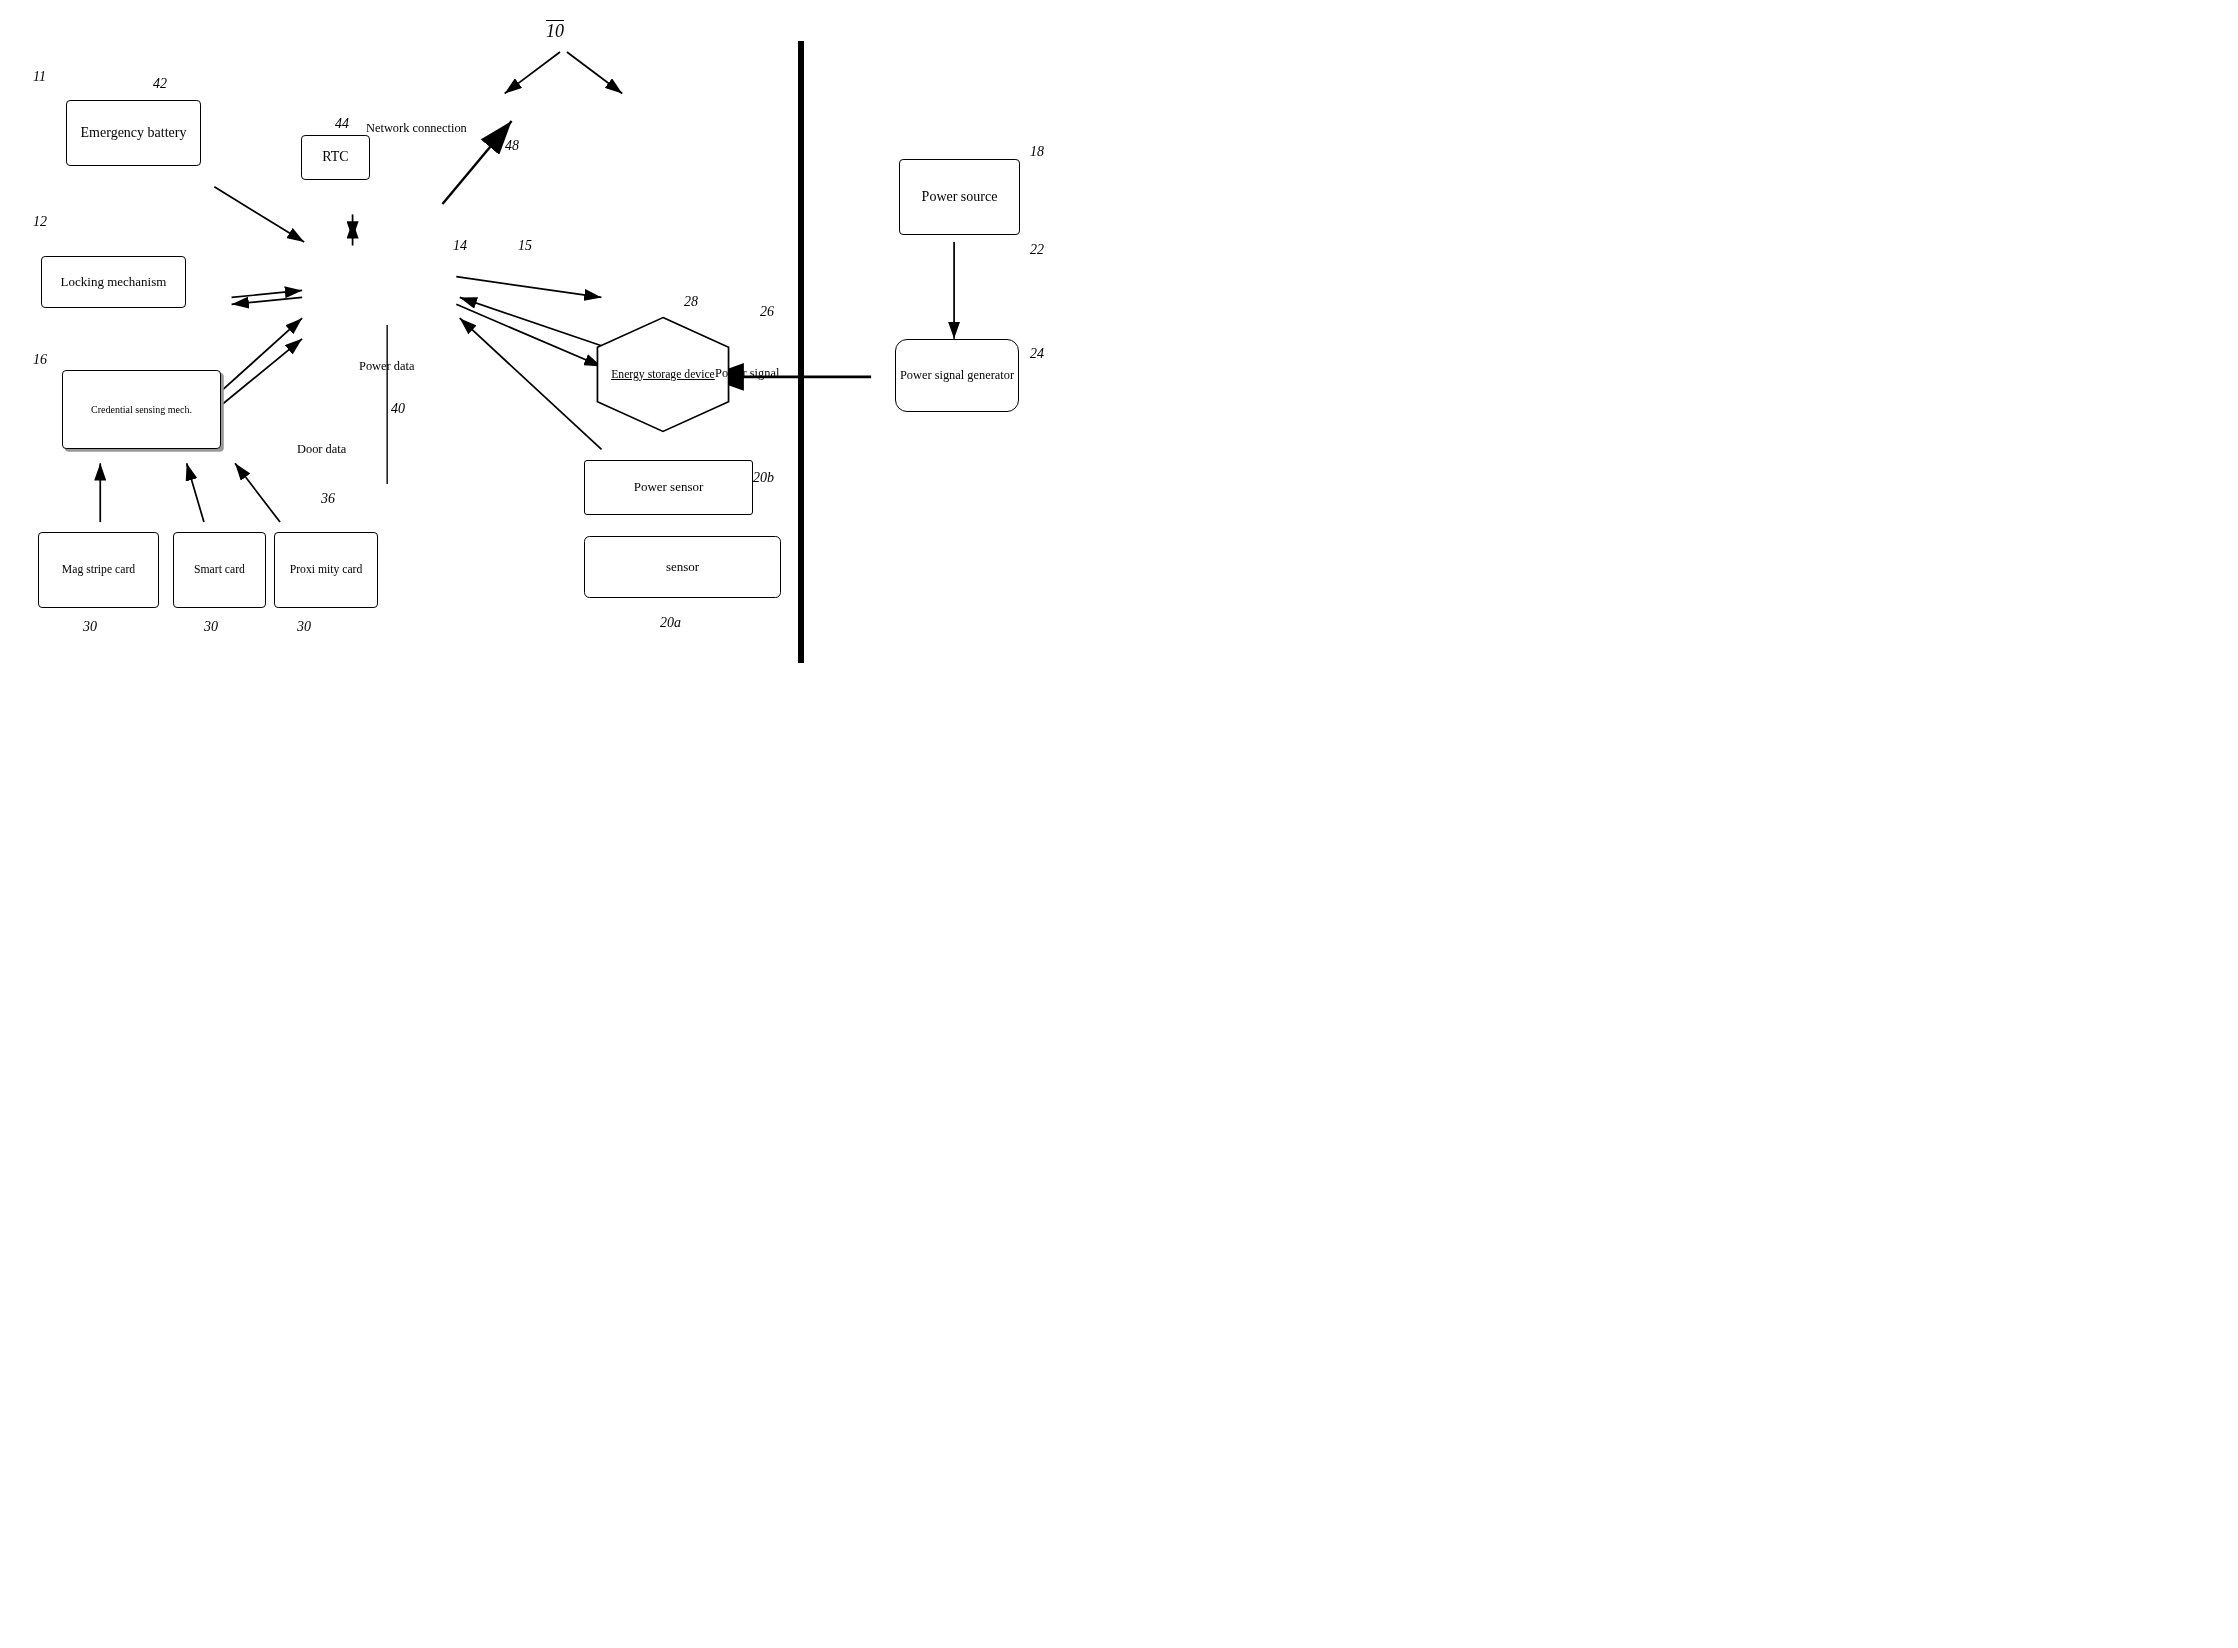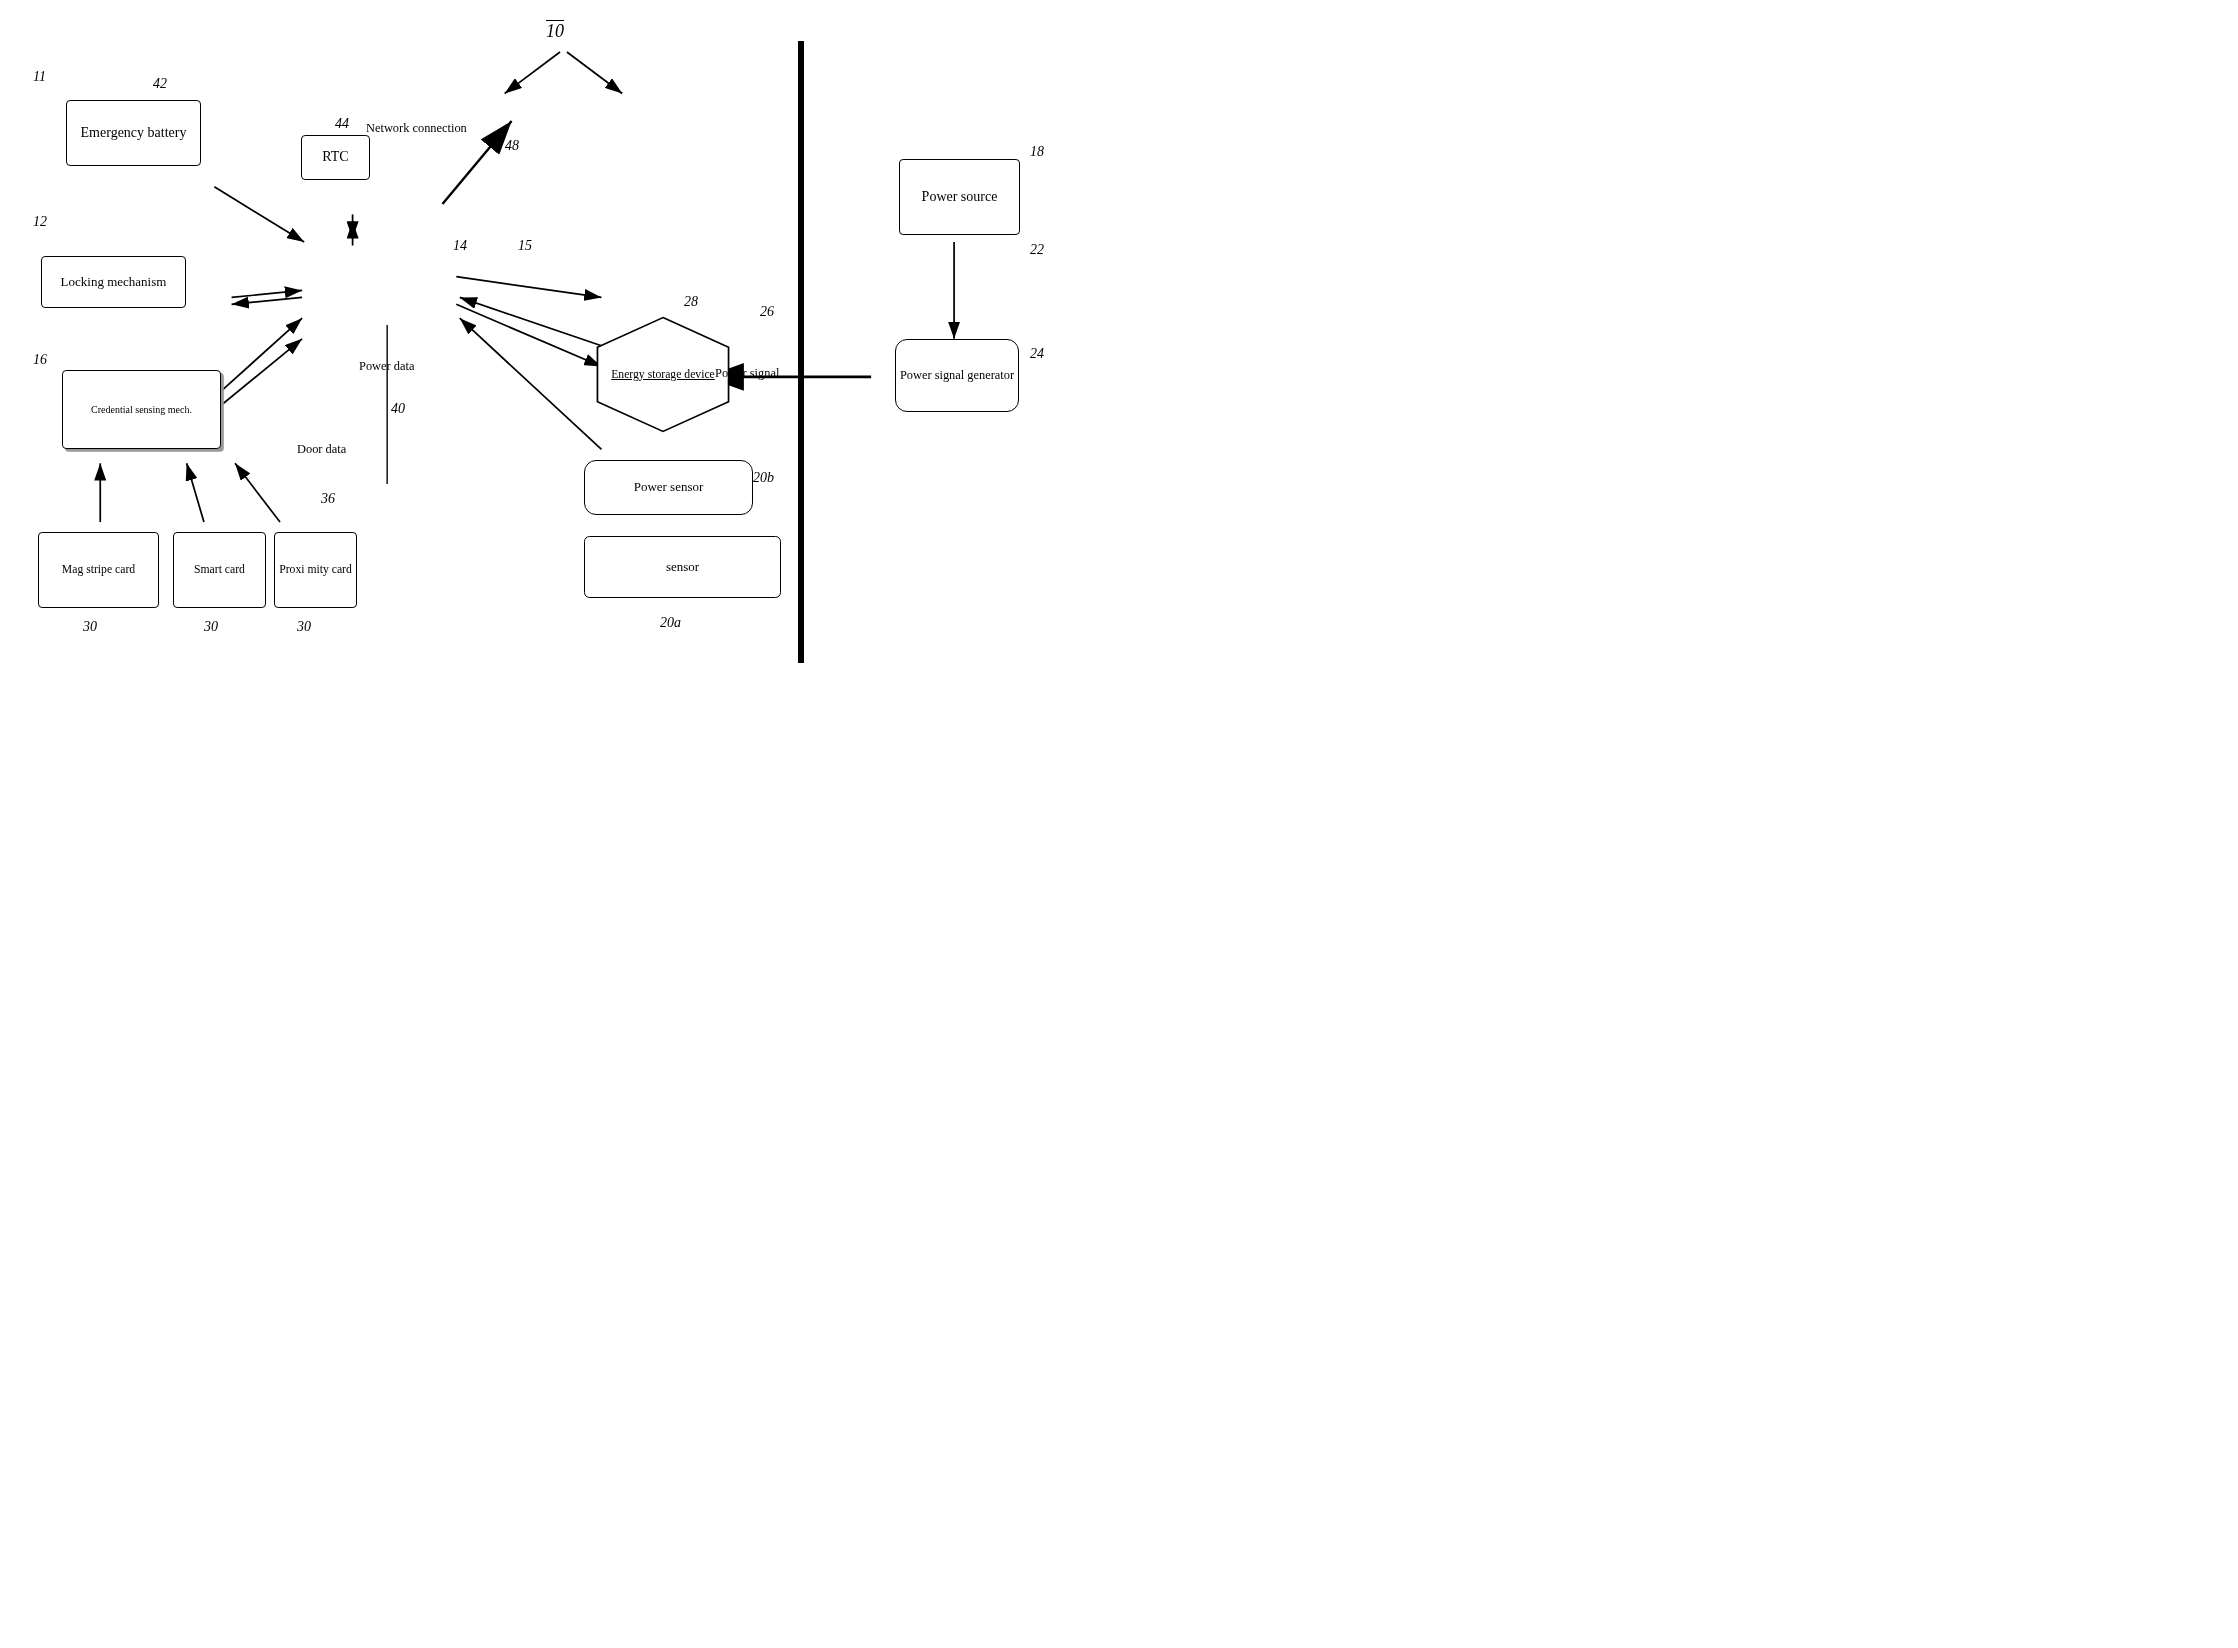--- a/index.html
+++ b/index.html
@@ -191,21 +191,21 @@
   <div class="ref-num" style="left: 321px; top: 491px;">36</div>
 
   <div class="box" style="left: 38px; top: 532px; width: 121px; height: 76px; font-size: 11.7px;">
     <span>Mag stripe card</span>
   </div>
 
   <div class="box" style="left: 173px; top: 532px; width: 93px; height: 76px; font-size: 11.7px;">
     <span>Smart card</span>
   </div>
 
-  <div class="box" style="left: 274px; top: 532px; width: 83px; height: 76px; font-size: 11.7px;">
+  <div class="box" style="left: 274px; top: 532px; width: 104px; height: 76px; font-size: 11.7px;">
     <span>Proxi mity card</span>
   </div>
 
   <div class="ref-num" style="left: 83px; top: 619px;">30</div>
 
   <div class="ref-num" style="left: 204px; top: 619px;">30</div>
 
   <div class="ref-num" style="left: 297px; top: 619px;">30</div>
 
   <div class="hexagon" style="left: 594px; top: 314px; width: 138px; height: 121px; text-decoration: underline;">
@@ -216,21 +216,21 @@
   </div>
 
   <div class="ref-num" style="left: 684px; top: 294px;">28</div>
 
   <div class="label" style="left: 715px; top: 366px; font-size: 12.4px; font-style: normal;">
     <span>Power signal</span>
   </div>
 
   <div class="ref-num" style="left: 760px; top: 304px;">26</div>
 
-  <div class="box" style="left: 584px; top: 460px; width: 169px; height: 55px; font-size: 13px; border-radius: 12px;">
+  <div class="box" style="left: 584px; top: 460px; width: 169px; height: 55px; font-size: 13px; border-radius: 3px;">
     <span>Power sensor</span>
   </div>
 
   <div class="ref-num" style="left: 753px; top: 470px;">20b</div>
 
   <div class="box" style="left: 584px; top: 536px; width: 197px; height: 62px; font-size: 13px; border-radius: 5.5px;">
     <span>sensor</span>
   </div>
 
   <div class="ref-num" style="left: 660px; top: 615px;">20a</div>

